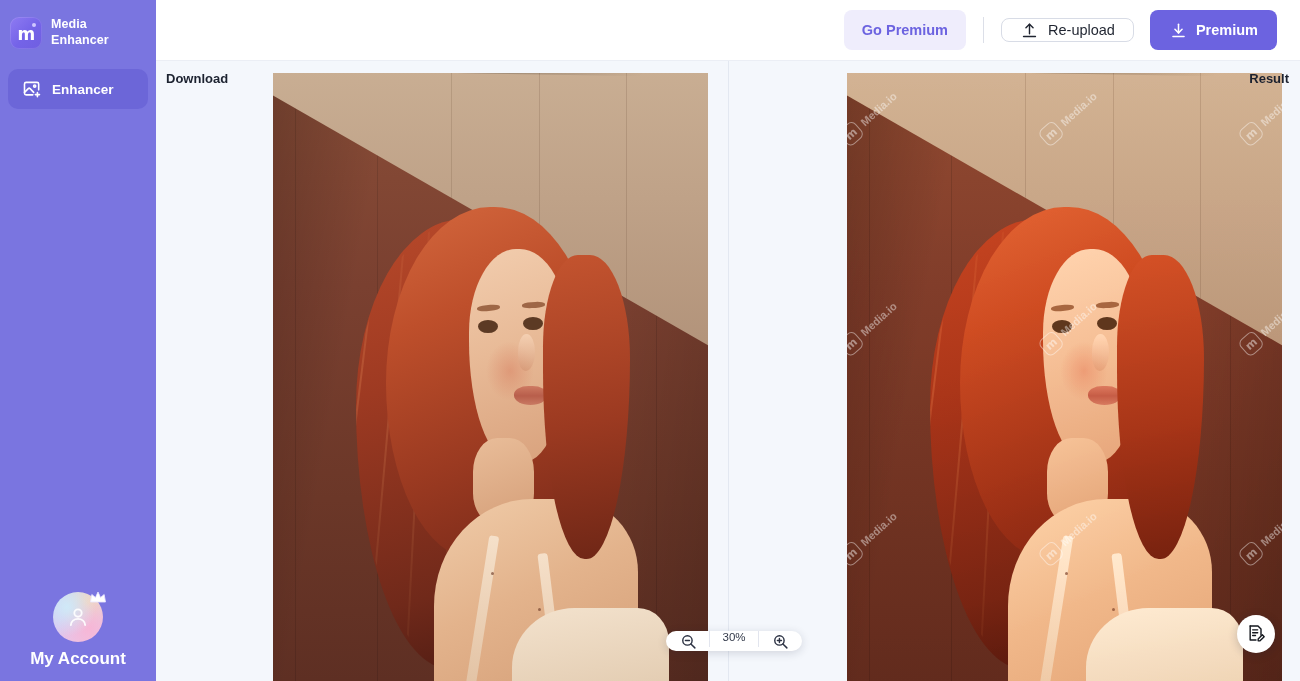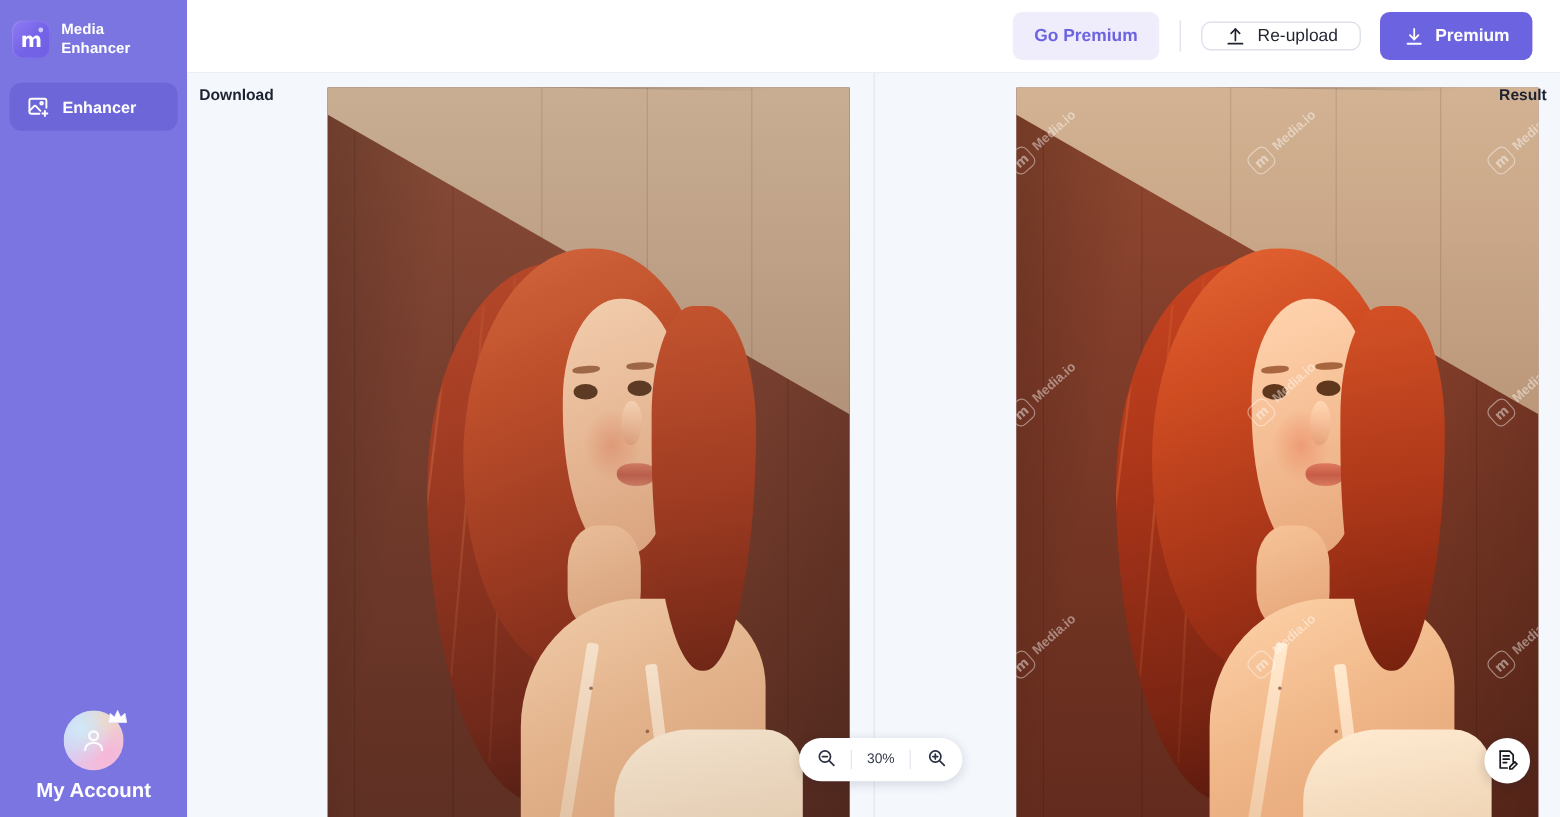--- a/index.html
+++ b/index.html
@@ -254,24 +254,24 @@
     border: 1.5px solid rgba(255,255,255,.85);
     display: flex; align-items: center; justify-content: center;
     color: rgba(255,255,255,.9); font-size: 11px; font-weight: bold;
     font-family: "DejaVu Sans", sans-serif;
   }
   .wm-text { color: rgba(255,255,255,.85); font-size: 11px; font-weight: bold; white-space: nowrap; }
 
   
   .zoombar {
     position: absolute; left: 510px; bottom: 30px; z-index: 20;
-    height: 36px; padding: 0 10px;
+    height: 20px; padding: 0 10px;
     background: #FFFFFF; border-radius: 18px;
     box-shadow: 0 2px 10px rgba(25,32,56,.16);
-    display: flex; align-items: center; gap: 9px;
+    display: flex; align-items: flex-start; gap: 9px;
   }
   .zbtn {
     width: 24px; height: 24px; border: none; background: transparent;
     padding: 0; cursor: pointer; display: flex; align-items: center; justify-content: center;
   }
   .zsep { width: 1px; height: 16px; background: #E2E5EE; }
   .zval { font-size: 11.5px; color: #333A4A; min-width: 30px; text-align: center; }
 
   
   .fab {

